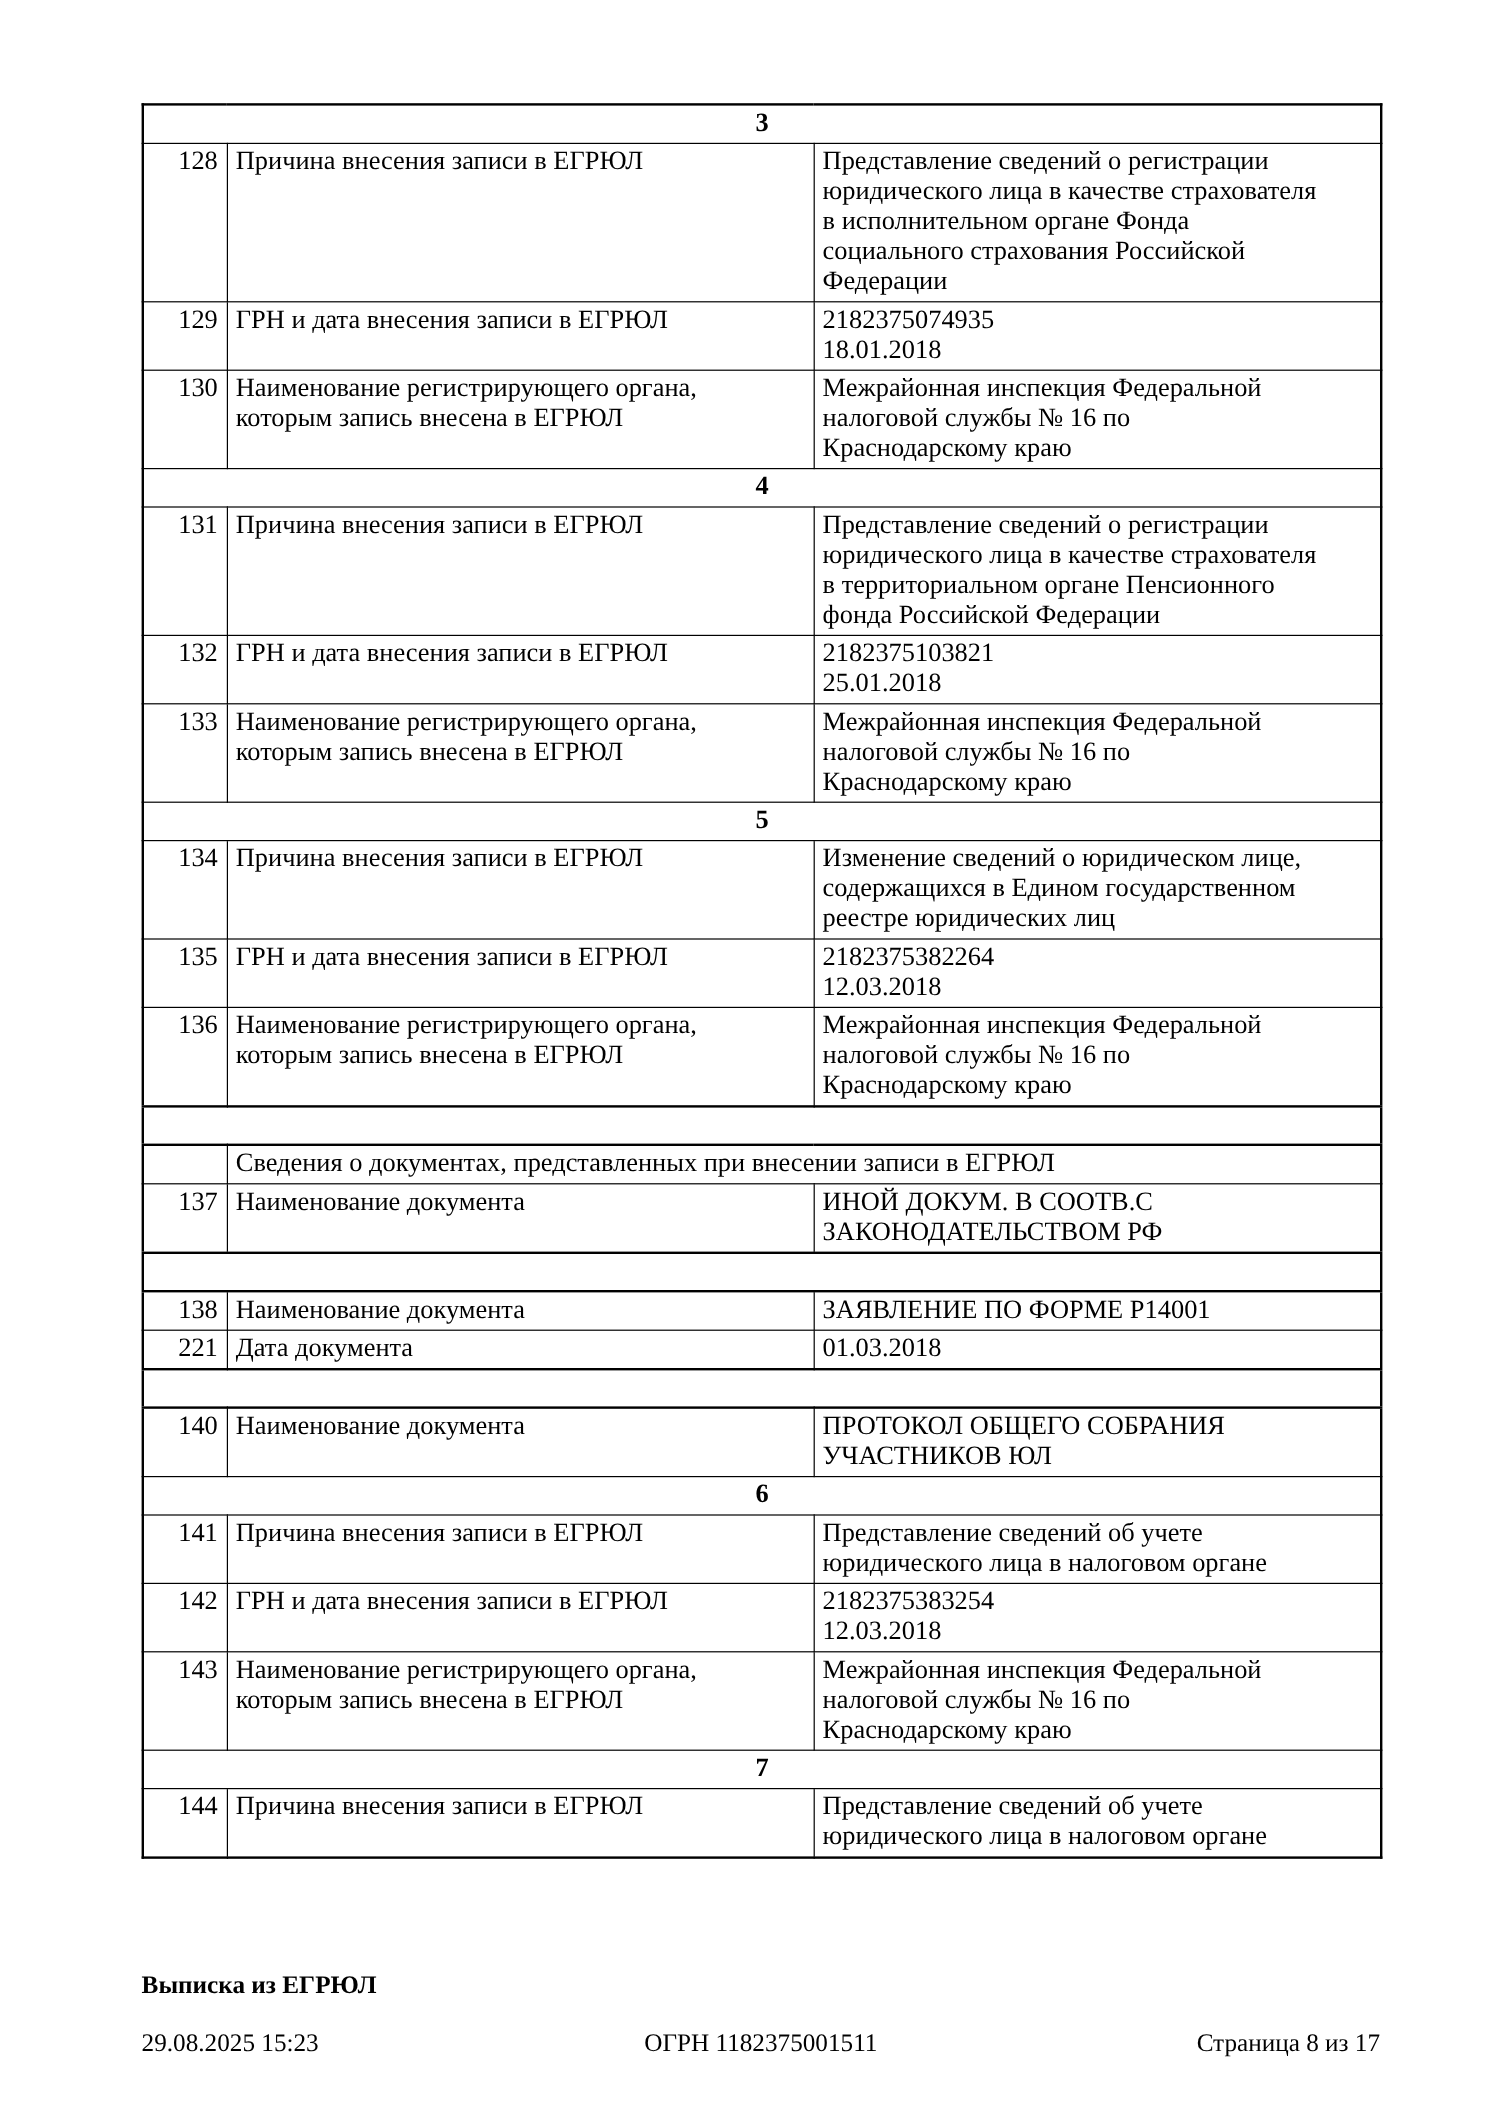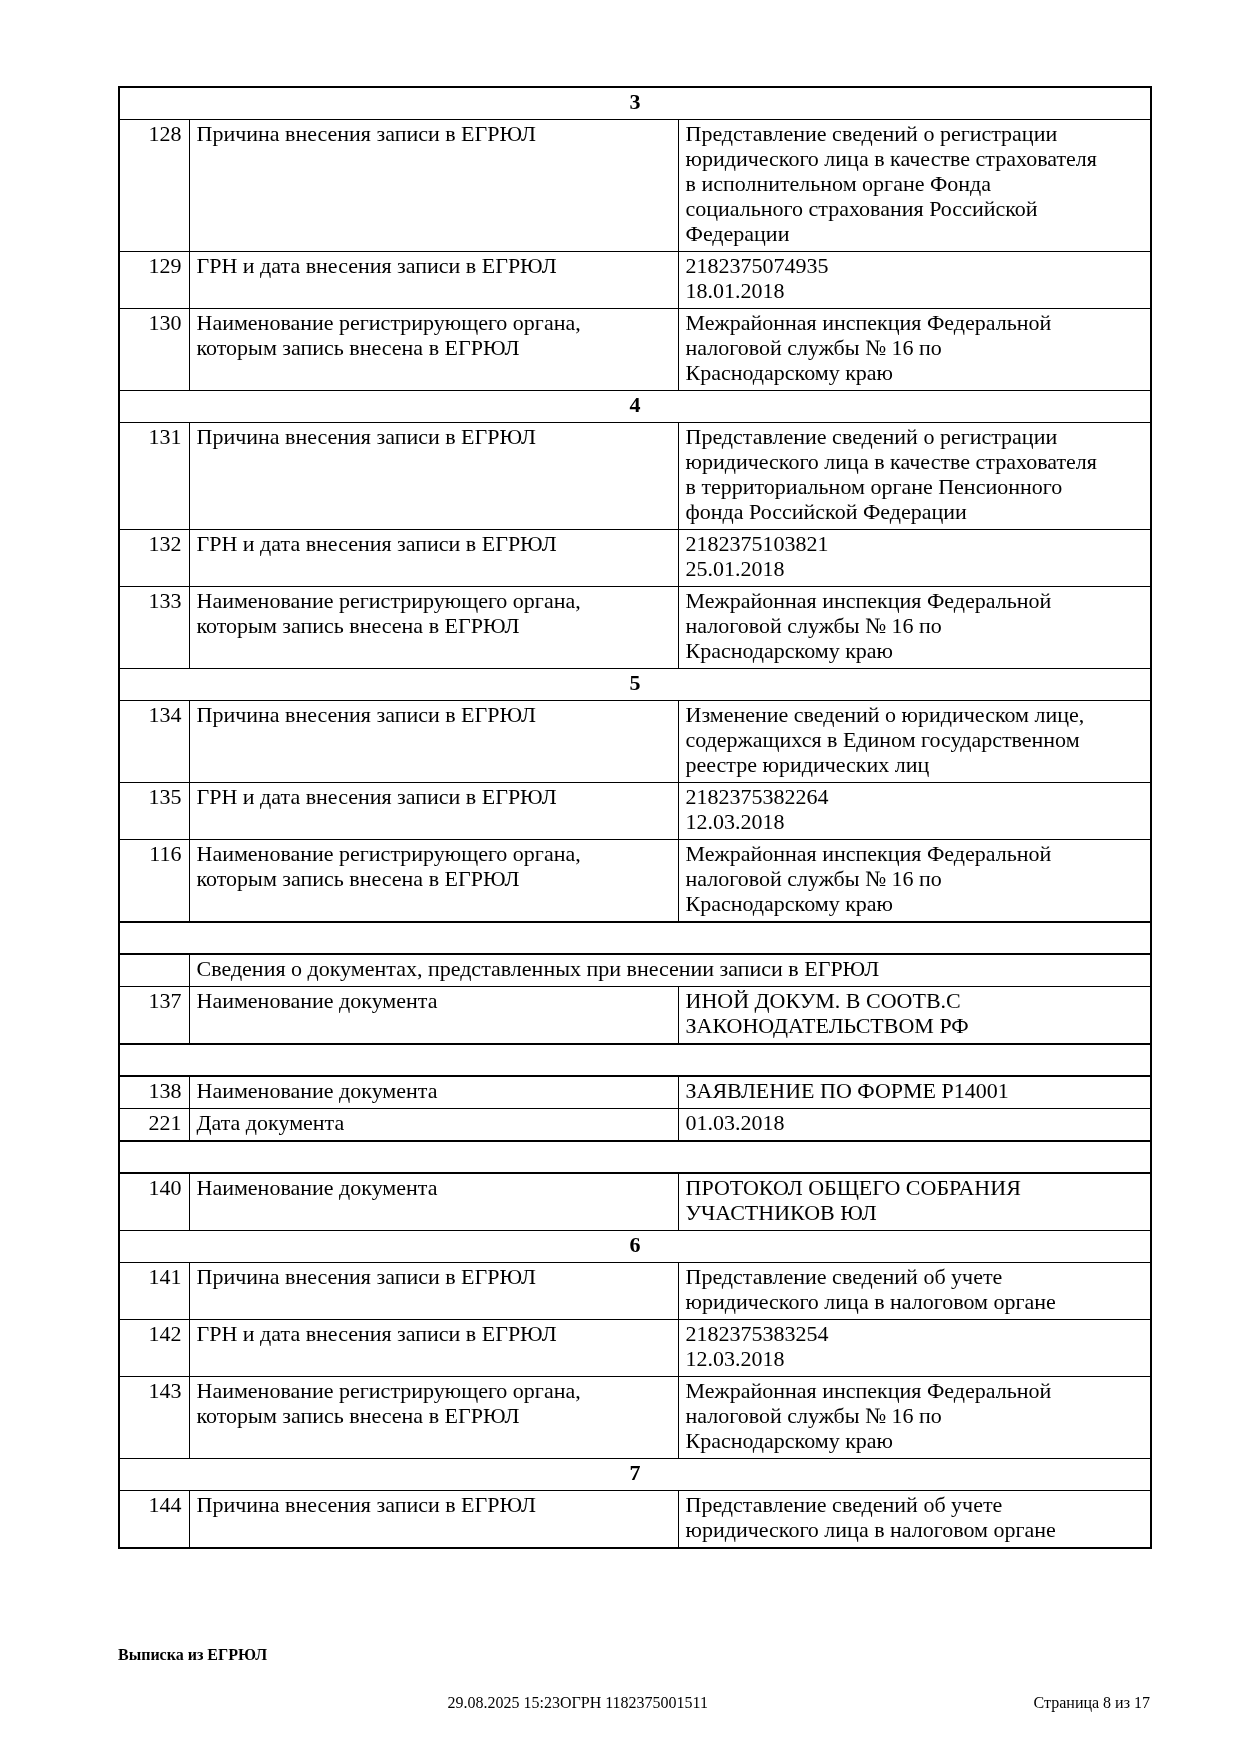--- a/index.html
+++ b/index.html
@@ -48,30 +48,30 @@
     padding: 0;
     border-top: 2px solid #000000;
     border-bottom: 2px solid #000000;
   }
   td.subheader-cell { padding-bottom: 3px; }
   .footer {
     position: absolute;
     left: 118px;
     top: 1644px;
     width: 1032px;
-    font-size: 16px;
+    font-size: 21px;
     line-height: 21px;
   }
   .footer-title { font-weight: bold; }
   .footer-line2 {
     display: grid;
     grid-template-columns: 1fr auto 1fr;
     align-items: baseline;
   }
-  .footer-datetime { text-align: right; }
+  .footer-datetime { text-align: left; }
   .footer-ogrn { text-align: left; }
   .footer-page { text-align: right; margin-top: 27px; }
 </style>
 </head>
 <body>
 
 <div class="page">
 
   <table class="egrul-table">
     <colgroup>
@@ -141,21 +141,21 @@
 содержащихся в Едином государственном
 реестре юридических лиц</td>
         </tr>
         <tr>
           <td class="num-cell">135</td>
           <td class="label-cell">ГРН и дата внесения записи в ЕГРЮЛ</td>
           <td class="value-cell">2182375382264
 12.03.2018</td>
         </tr>
         <tr>
-          <td class="num-cell">116</td>
+          <td class="num-cell">136</td>
           <td class="label-cell">Наименование регистрирующего органа,
 которым запись внесена в ЕГРЮЛ</td>
           <td class="value-cell">Межрайонная инспекция Федеральной
 налоговой службы № 16 по
 Краснодарскому краю</td>
         </tr>
         <tr class="spacer-row">
           <td class="spacer-cell" colspan="3"></td>
         </tr>
         <tr>

